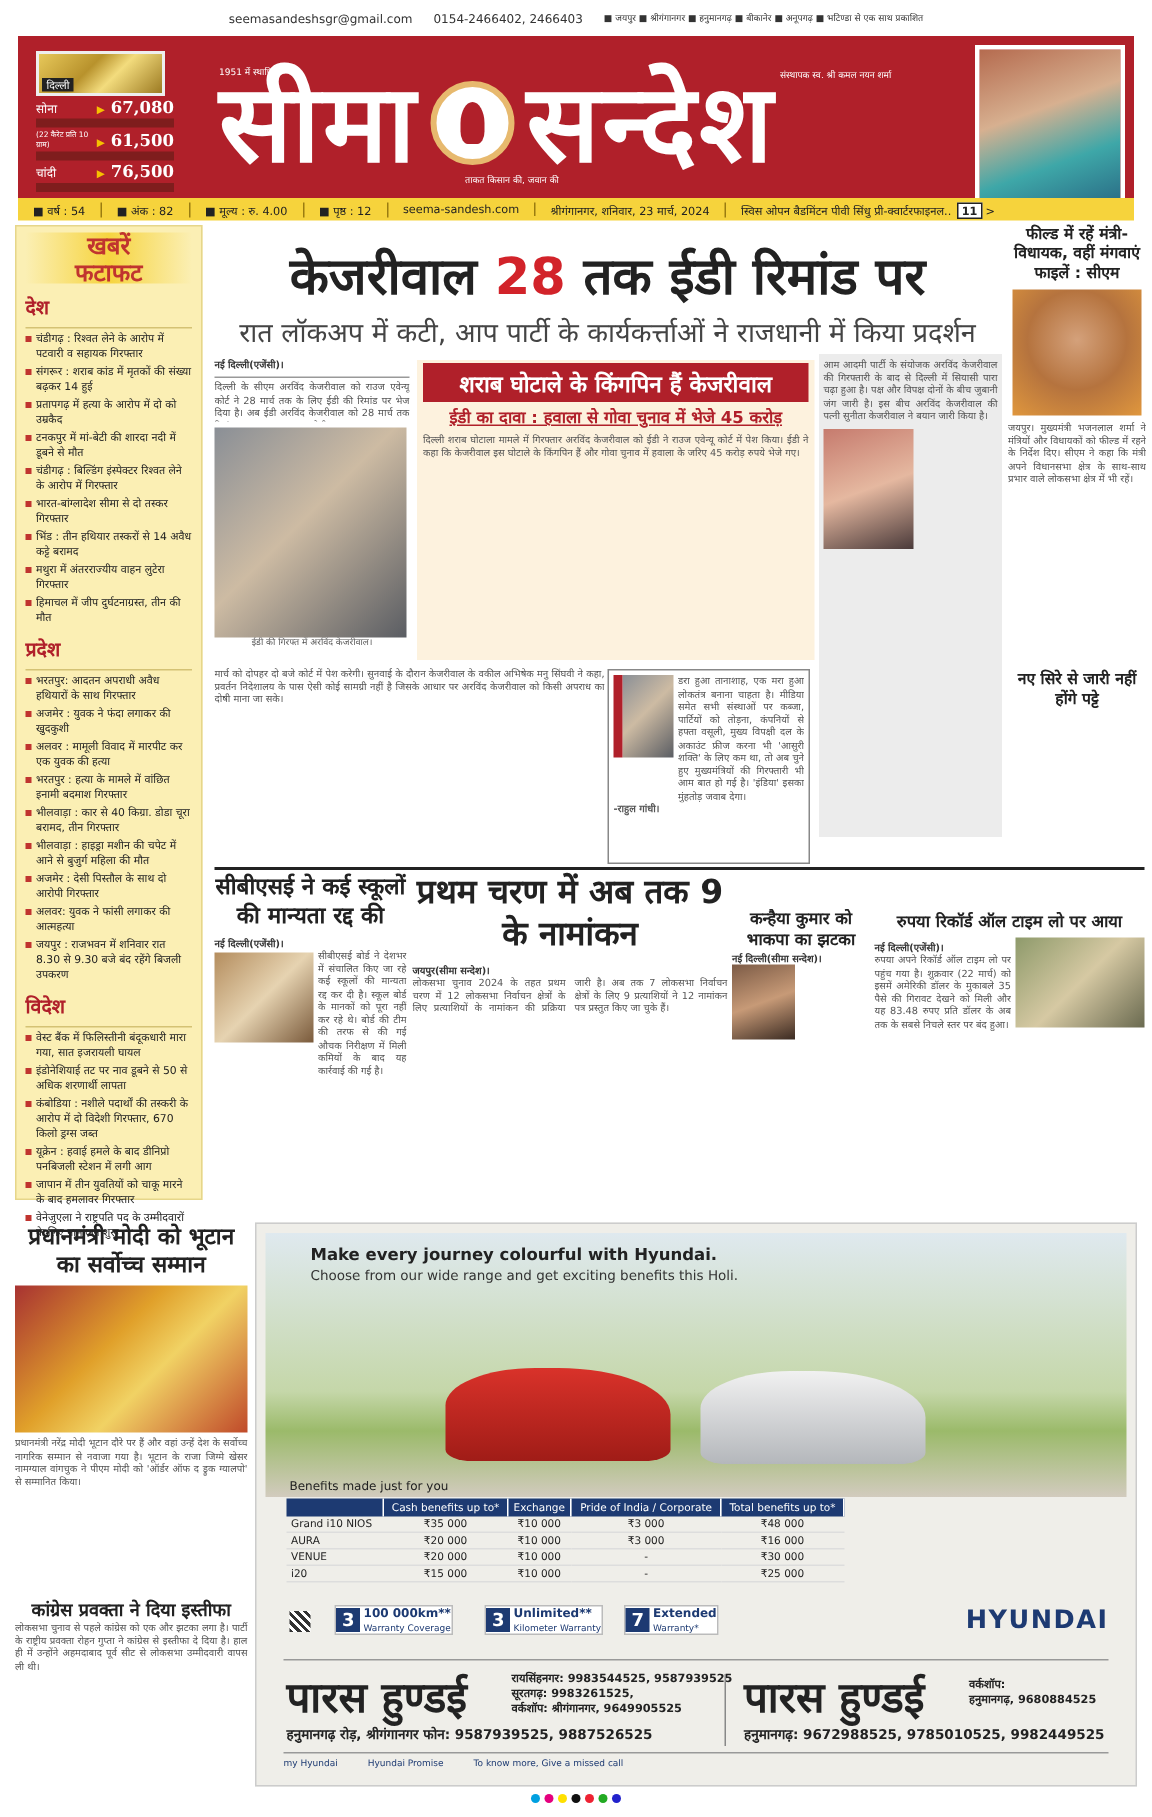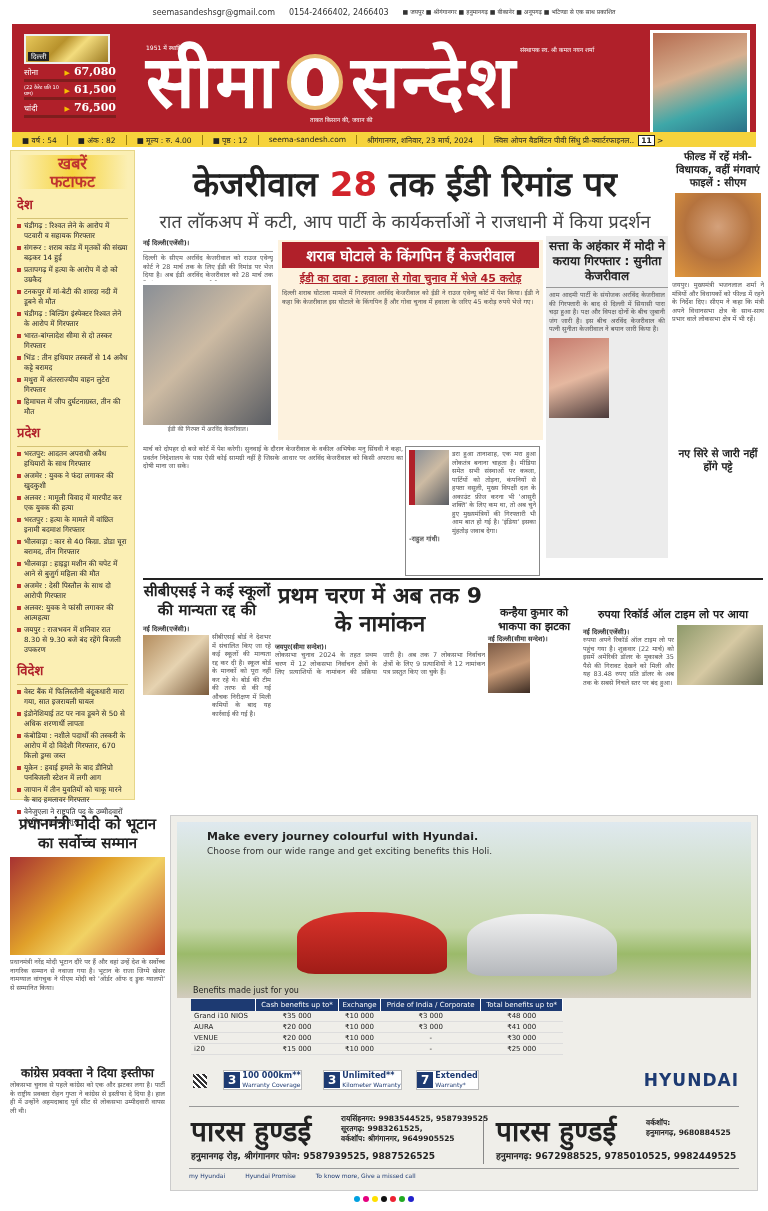--- a/index.html
+++ b/index.html
@@ -4,21 +4,21 @@
 <style>
 *{box-sizing:border-box;margin:0;padding:0}
 body{width:768px;height:1211px;background:#fff;font-family:"DejaVu Sans",sans-serif;color:#222;position:relative;overflow:hidden}
 .abs{position:absolute}
 .topbar{left:0;top:0;width:768px;height:24px;display:flex;align-items:center;justify-content:center;gap:14px;font-size:8px;color:#333}
 .topbar .reg{font-size:6px}
 .masthead{left:12px;top:24px;width:744px;height:108px;background:#b0202a}
 .gold{left:24px;top:34px;width:92px;height:90px;color:#fff;font-size:8px}
 .gold .img{width:86px;height:30px;background:linear-gradient(135deg,#e7c85a,#b8922c 40%,#f3dc7d 60%,#9c7a22);border:2px solid #eee;position:relative}
 .gold .img span{position:absolute;left:2px;bottom:1px;background:#222;color:#fff;font-size:7px;padding:0 3px}
-.gold .row{display:flex;justify-content:space-between;align-items:center;border-bottom:3px solid #7f1d1d;padding:1px 0}
+.gold .row{display:flex;justify-content:space-between;align-items:center;border-bottom:6px solid #7f1d1d;padding:1px 0}
 .gold .row b{font-family:"DejaVu Serif",serif;font-size:11px}
 .gold .arrow{color:#f6c000;font-size:7px;margin-right:4px}
 .estd{left:146px;top:44px;color:#fff;font-size:6px}
 .title{left:146px;top:40px;width:480px;height:84px;color:#fff;font-size:72px;font-weight:bold;line-height:84px;letter-spacing:2px;display:flex;align-items:center}
 .logo{display:inline-block;width:56px;height:56px;border-radius:50%;background:#fff;border:4px solid #e7b96e;margin:0 8px;position:relative}
 .logo:after{content:"";position:absolute;left:16px;top:10px;width:16px;height:28px;background:#b0202a;border-radius:50% 50% 30% 30%}
 .founder{left:520px;top:46px;color:#fff;font-size:6px}
 .tagline{left:310px;top:116px;color:#fff;font-size:6px}
 .photo{left:650px;top:30px;width:100px;height:108px;background:linear-gradient(160deg,#b56b4f,#d7b090 40%,#3ea7a8 70%,#2a6d86);border:3px solid #fff}
 .infobar{left:12px;top:132px;width:744px;height:15px;background:#f6d33c;display:flex;align-items:center;font-size:7.5px;color:#222}
@@ -167,21 +167,20 @@
   <div class="col-text" style="padding:4px;height:150px">दिल्ली शराब घोटाला मामले में गिरफ्तार अरविंद केजरीवाल को ईडी ने राउज एवेन्यू कोर्ट में पेश किया। ईडी ने कहा कि केजरीवाल इस घोटाले के किंगपिन हैं और गोवा चुनाव में हवाला के जरिए 45 करोड़ रुपये भेजे गए।</div>
 </div>
 
 <div class="abs" style="left:405px;top:446px;width:135px;height:130px;border:1px solid #888;padding:3px">
   <div class="pic" style="float:left;width:40px;height:55px;margin-right:3px;border-left:6px solid #b0202a"></div>
   <div class="col-text">डरा हुआ तानाशाह, एक मरा हुआ लोकतंत्र बनाना चाहता है। मीडिया समेत सभी संस्थाओं पर कब्जा, पार्टियों को तोड़ना, कंपनियों से हफ्ता वसूली, मुख्य विपक्षी दल के अकाउंट फ्रीज करना भी 'आसुरी शक्ति' के लिए कम था, तो अब चुने हुए मुख्यमंत्रियों की गिरफ्तारी भी आम बात हो गई है। 'इंडिया' इसका मुंहतोड़ जवाब देगा।</div>
   <div class="col-text" style="font-weight:bold">-राहुल गांधी।</div>
 </div>
 
 <div class="abs sbox">
-  <h4>सत्ता के अहंकार में मोदी ने कराया गिरफ्तार : सुनीता केजरीवाल</h4>
   <div class="col-text" style="padding:3px;height:50px">आम आदमी पार्टी के संयोजक अरविंद केजरीवाल की गिरफ्तारी के बाद से दिल्ली में सियासी पारा चढ़ा हुआ है। पक्ष और विपक्ष दोनों के बीच जुबानी जंग जारी है। इस बीच अरविंद केजरीवाल की पत्नी सुनीता केजरीवाल ने बयान जारी किया है।</div>
   <div class="pic" style="margin:0 3px;width:60px;height:80px;background:linear-gradient(160deg,#c67b6e,#e5b8a0 50%,#4a3a3a)"></div>
 </div>
 
 <div class="abs rcol">
   <h4>फील्ड में रहें मंत्री-विधायक, वहीं मंगवाएं फाइलें : सीएम</h4>
   <div class="pic" style="width:86px;height:84px;margin:4px 3px;background:radial-gradient(circle at 50% 40%,#d4a17b,#b5733e 50%,#e0973d)"></div>
   <div class="col-text" style="height:160px">जयपुर। मुख्यमंत्री भजनलाल शर्मा ने मंत्रियों और विधायकों को फील्ड में रहने के निर्देश दिए। सीएम ने कहा कि मंत्री अपने विधानसभा क्षेत्र के साथ-साथ प्रभार वाले लोकसभा क्षेत्र में भी रहें।</div>
   <h4 style="margin-top:6px">नए सिरे से जारी नहीं होंगे पट्टे</h4>
 </div>
@@ -244,21 +243,21 @@
           <td>₹35 000</td>
           <td>₹10 000</td>
           <td>₹3 000</td>
           <td>₹48 000</td>
         </tr>
     <tr>
           <td>AURA</td>
           <td>₹20 000</td>
           <td>₹10 000</td>
           <td>₹3 000</td>
-          <td>₹41 000</td>
+          <td>₹16 000</td>
         </tr>
     <tr>
           <td>VENUE</td>
           <td>₹20 000</td>
           <td>₹10 000</td>
           <td>-</td>
           <td>₹30 000</td>
         </tr>
     <tr>
           <td>i20</td>

